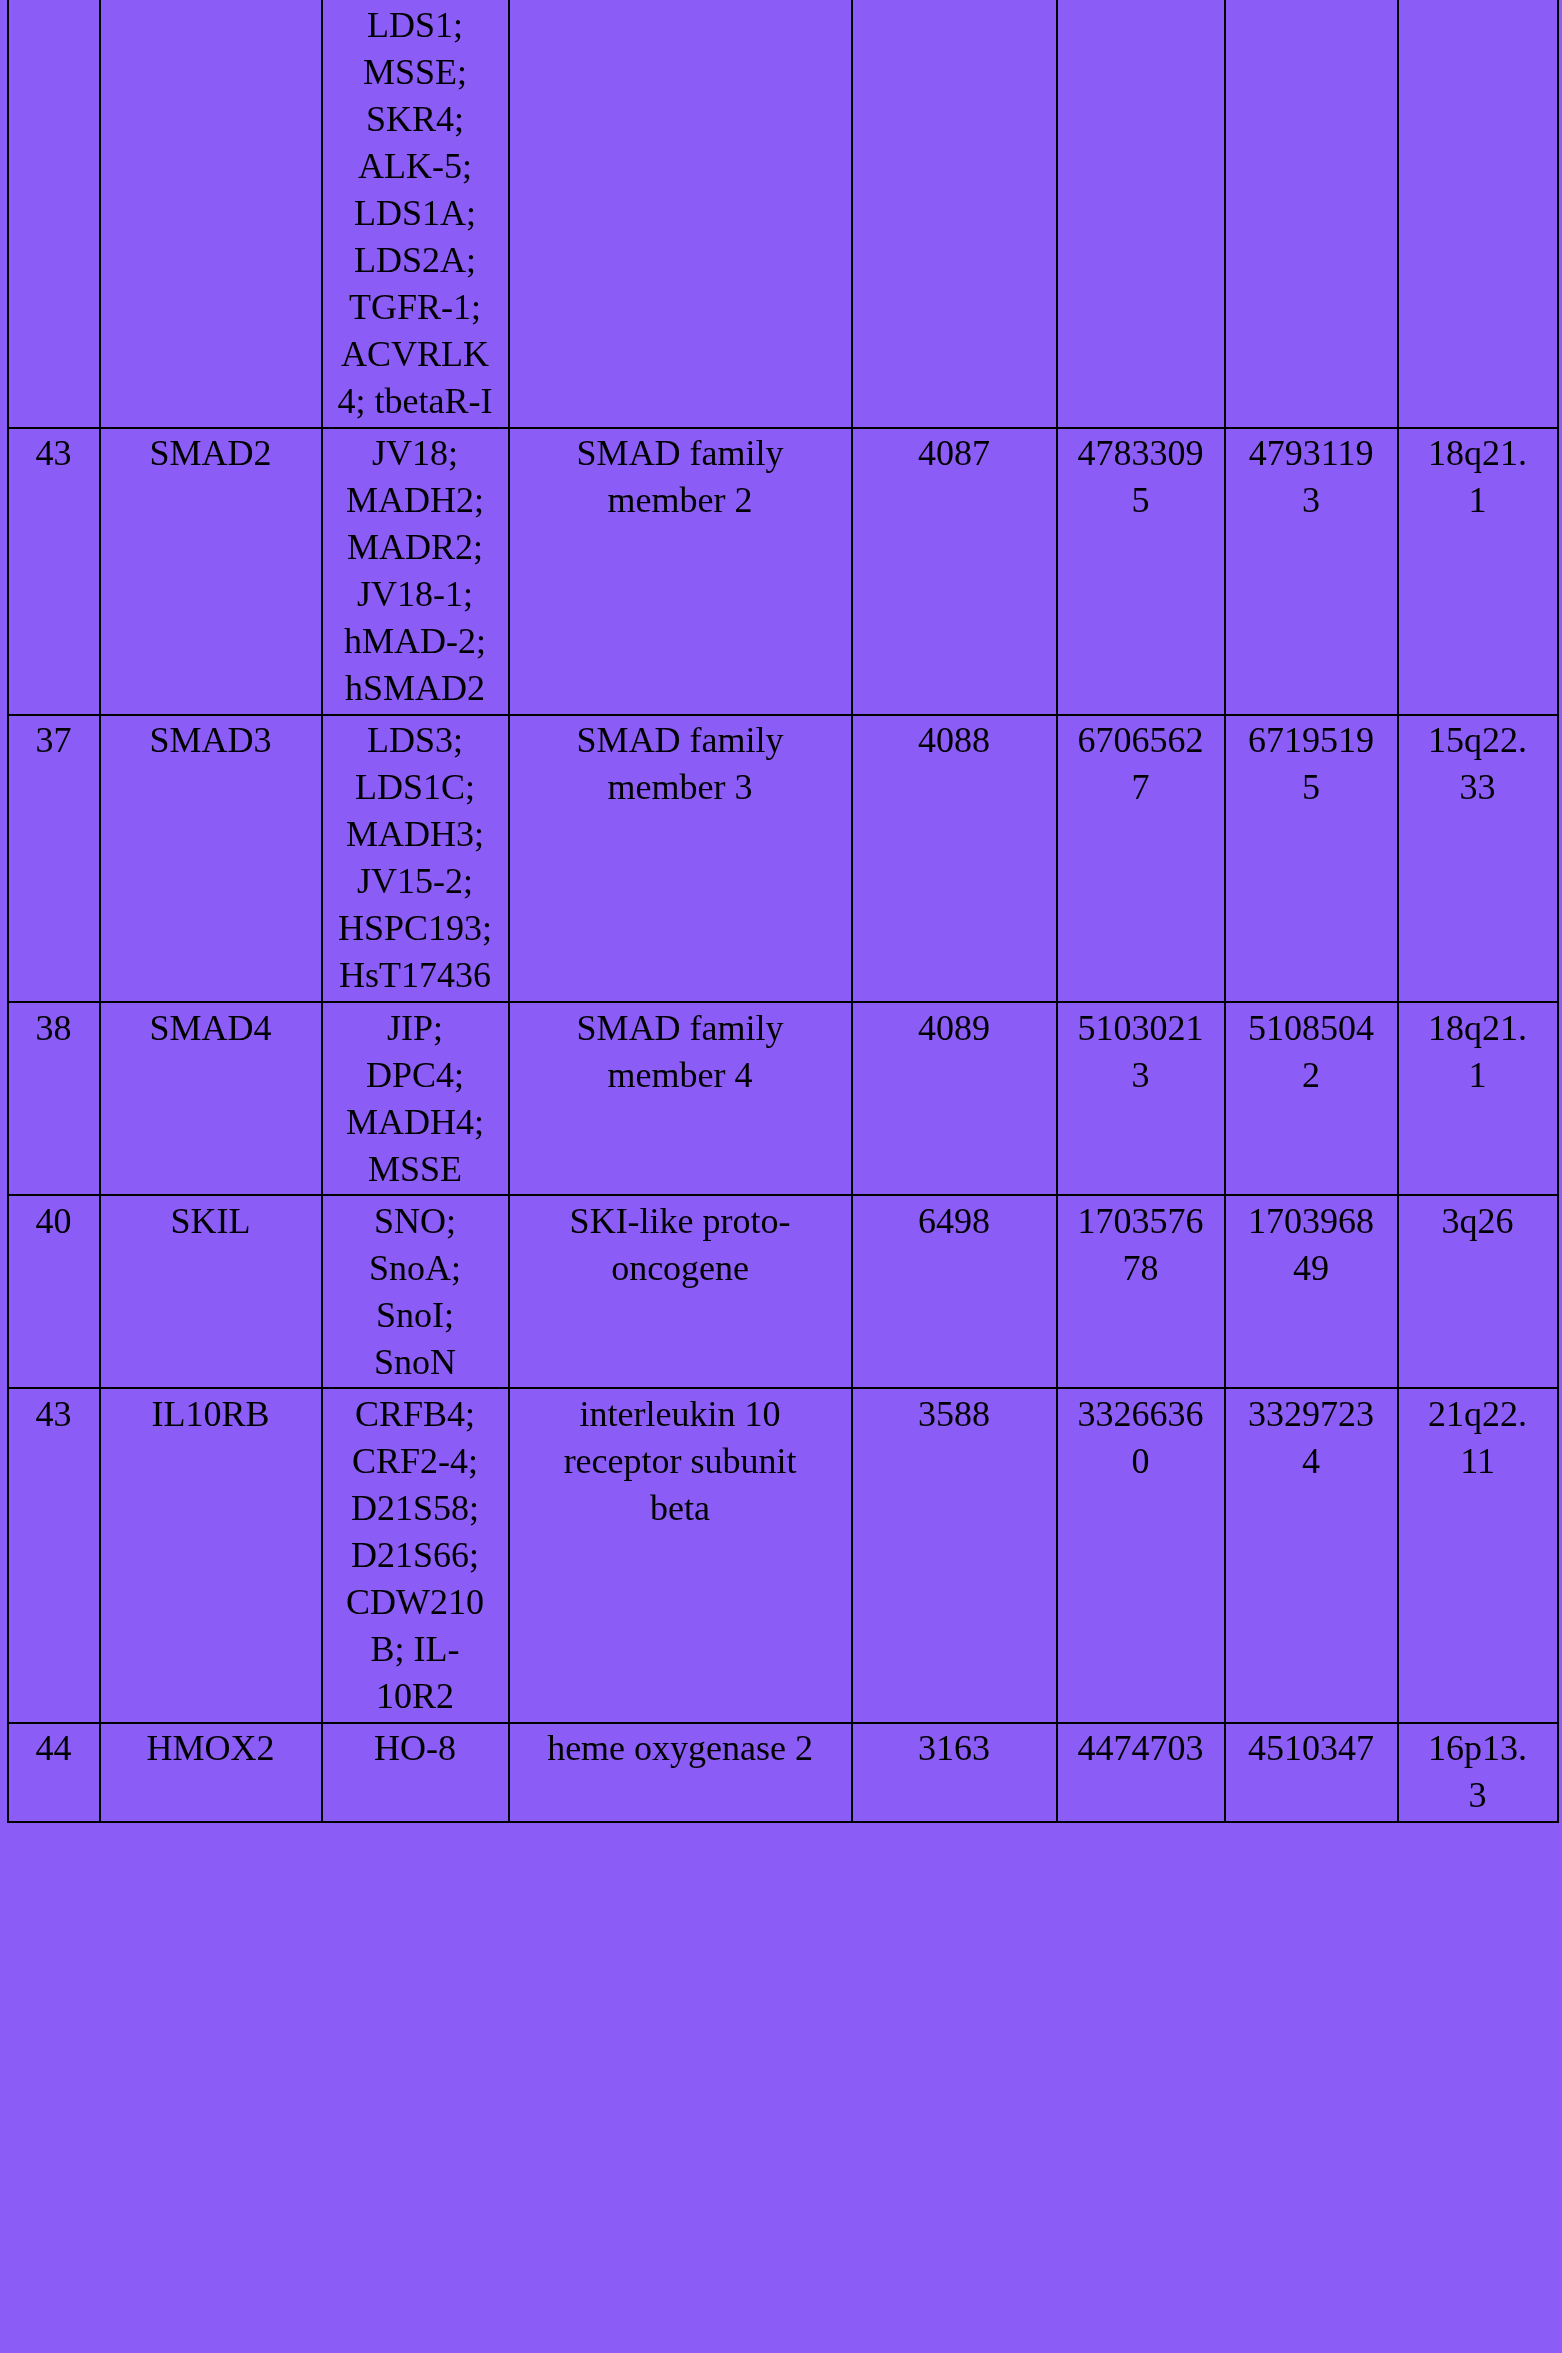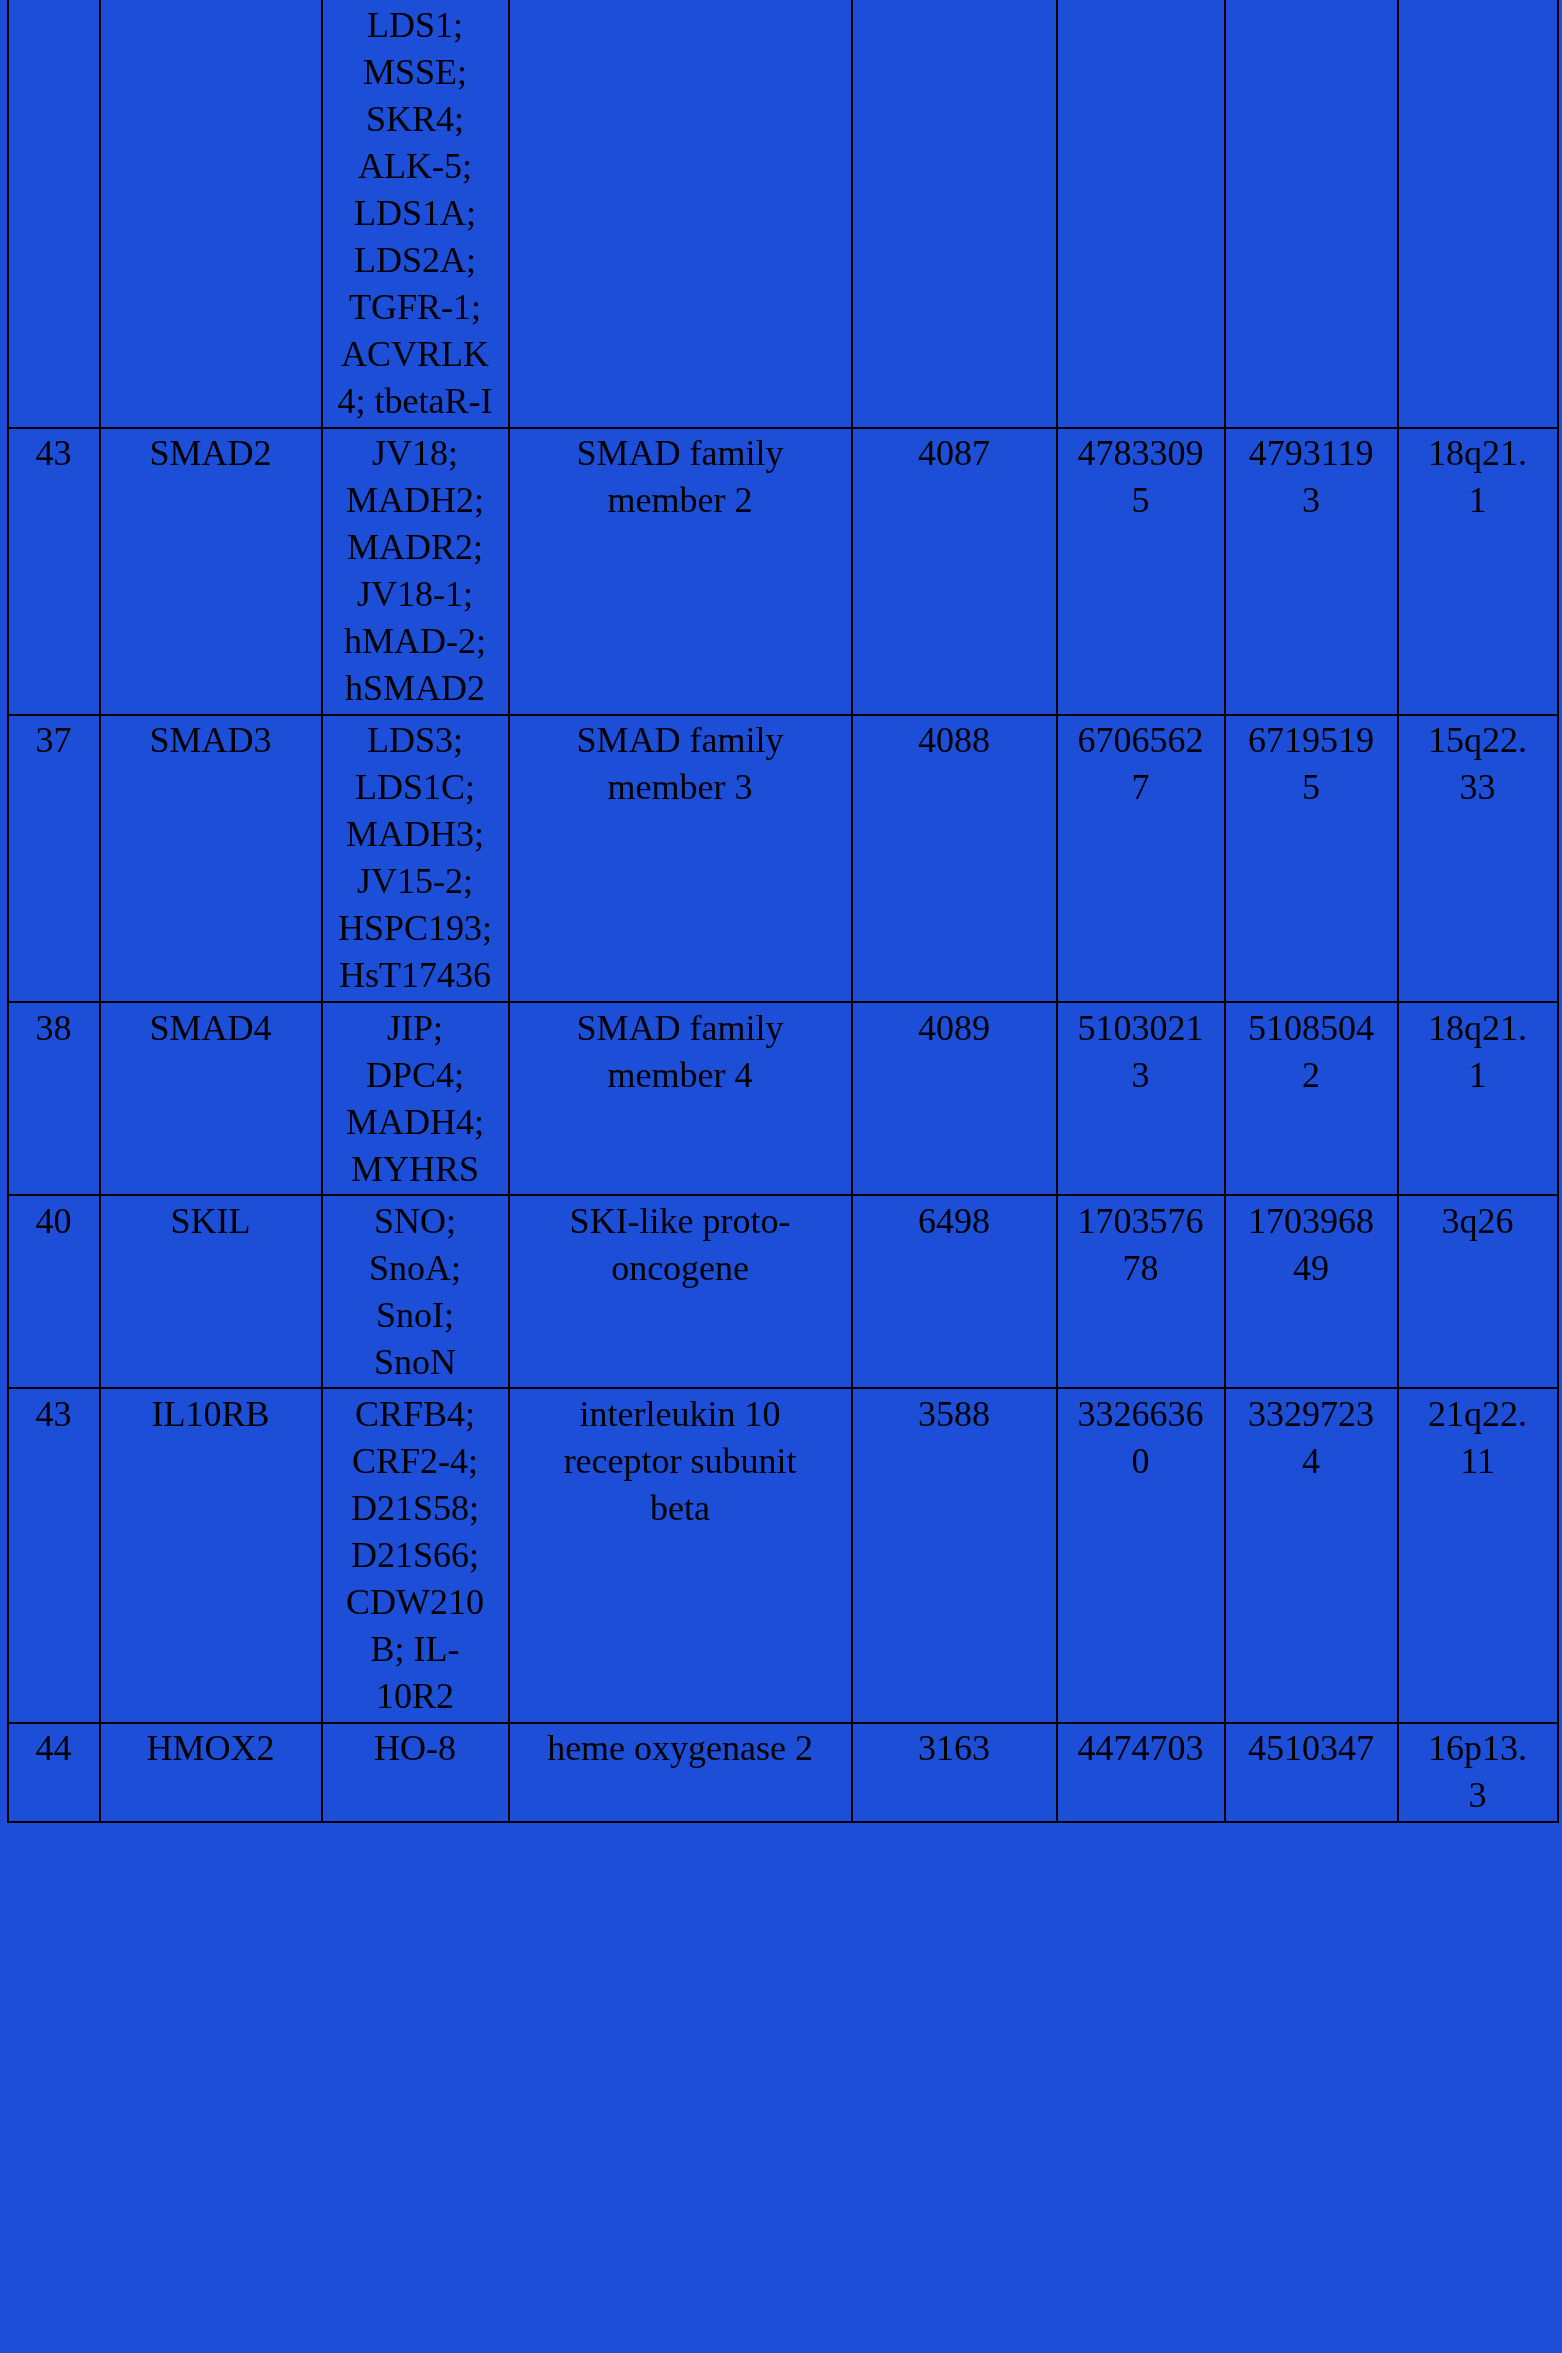--- a/index.html
+++ b/index.html
@@ -8,21 +8,21 @@
     background: #ffffff;
   }
   body {
     font-family: "Liberation Serif", "DejaVu Serif", serif;
     color: #000000;
   }
   .page {
     position: relative;
     width: 1563px;
     height: 2354px;
-    background: #1d4ed8;
+    background: #8b5cf6;
     overflow: hidden;
   }
   table.gene-table {
     border-collapse: collapse;
     table-layout: fixed;
     margin-left: 6.6px;
     margin-top: -1.6px;
     width: 1550px;
   }
   table.gene-table td {
@@ -109,21 +109,21 @@
 5</td>
           <td>15q22.
 33</td>
         </tr>
         <tr>
           <td>38</td>
           <td>SMAD4</td>
           <td>JIP;
 DPC4;
 MADH4;
-MYHRS</td>
+MSSE</td>
           <td>SMAD family
 member 4</td>
           <td>4089</td>
           <td>5103021
 3</td>
           <td>5108504
 2</td>
           <td>18q21.
 1</td>
         </tr>

